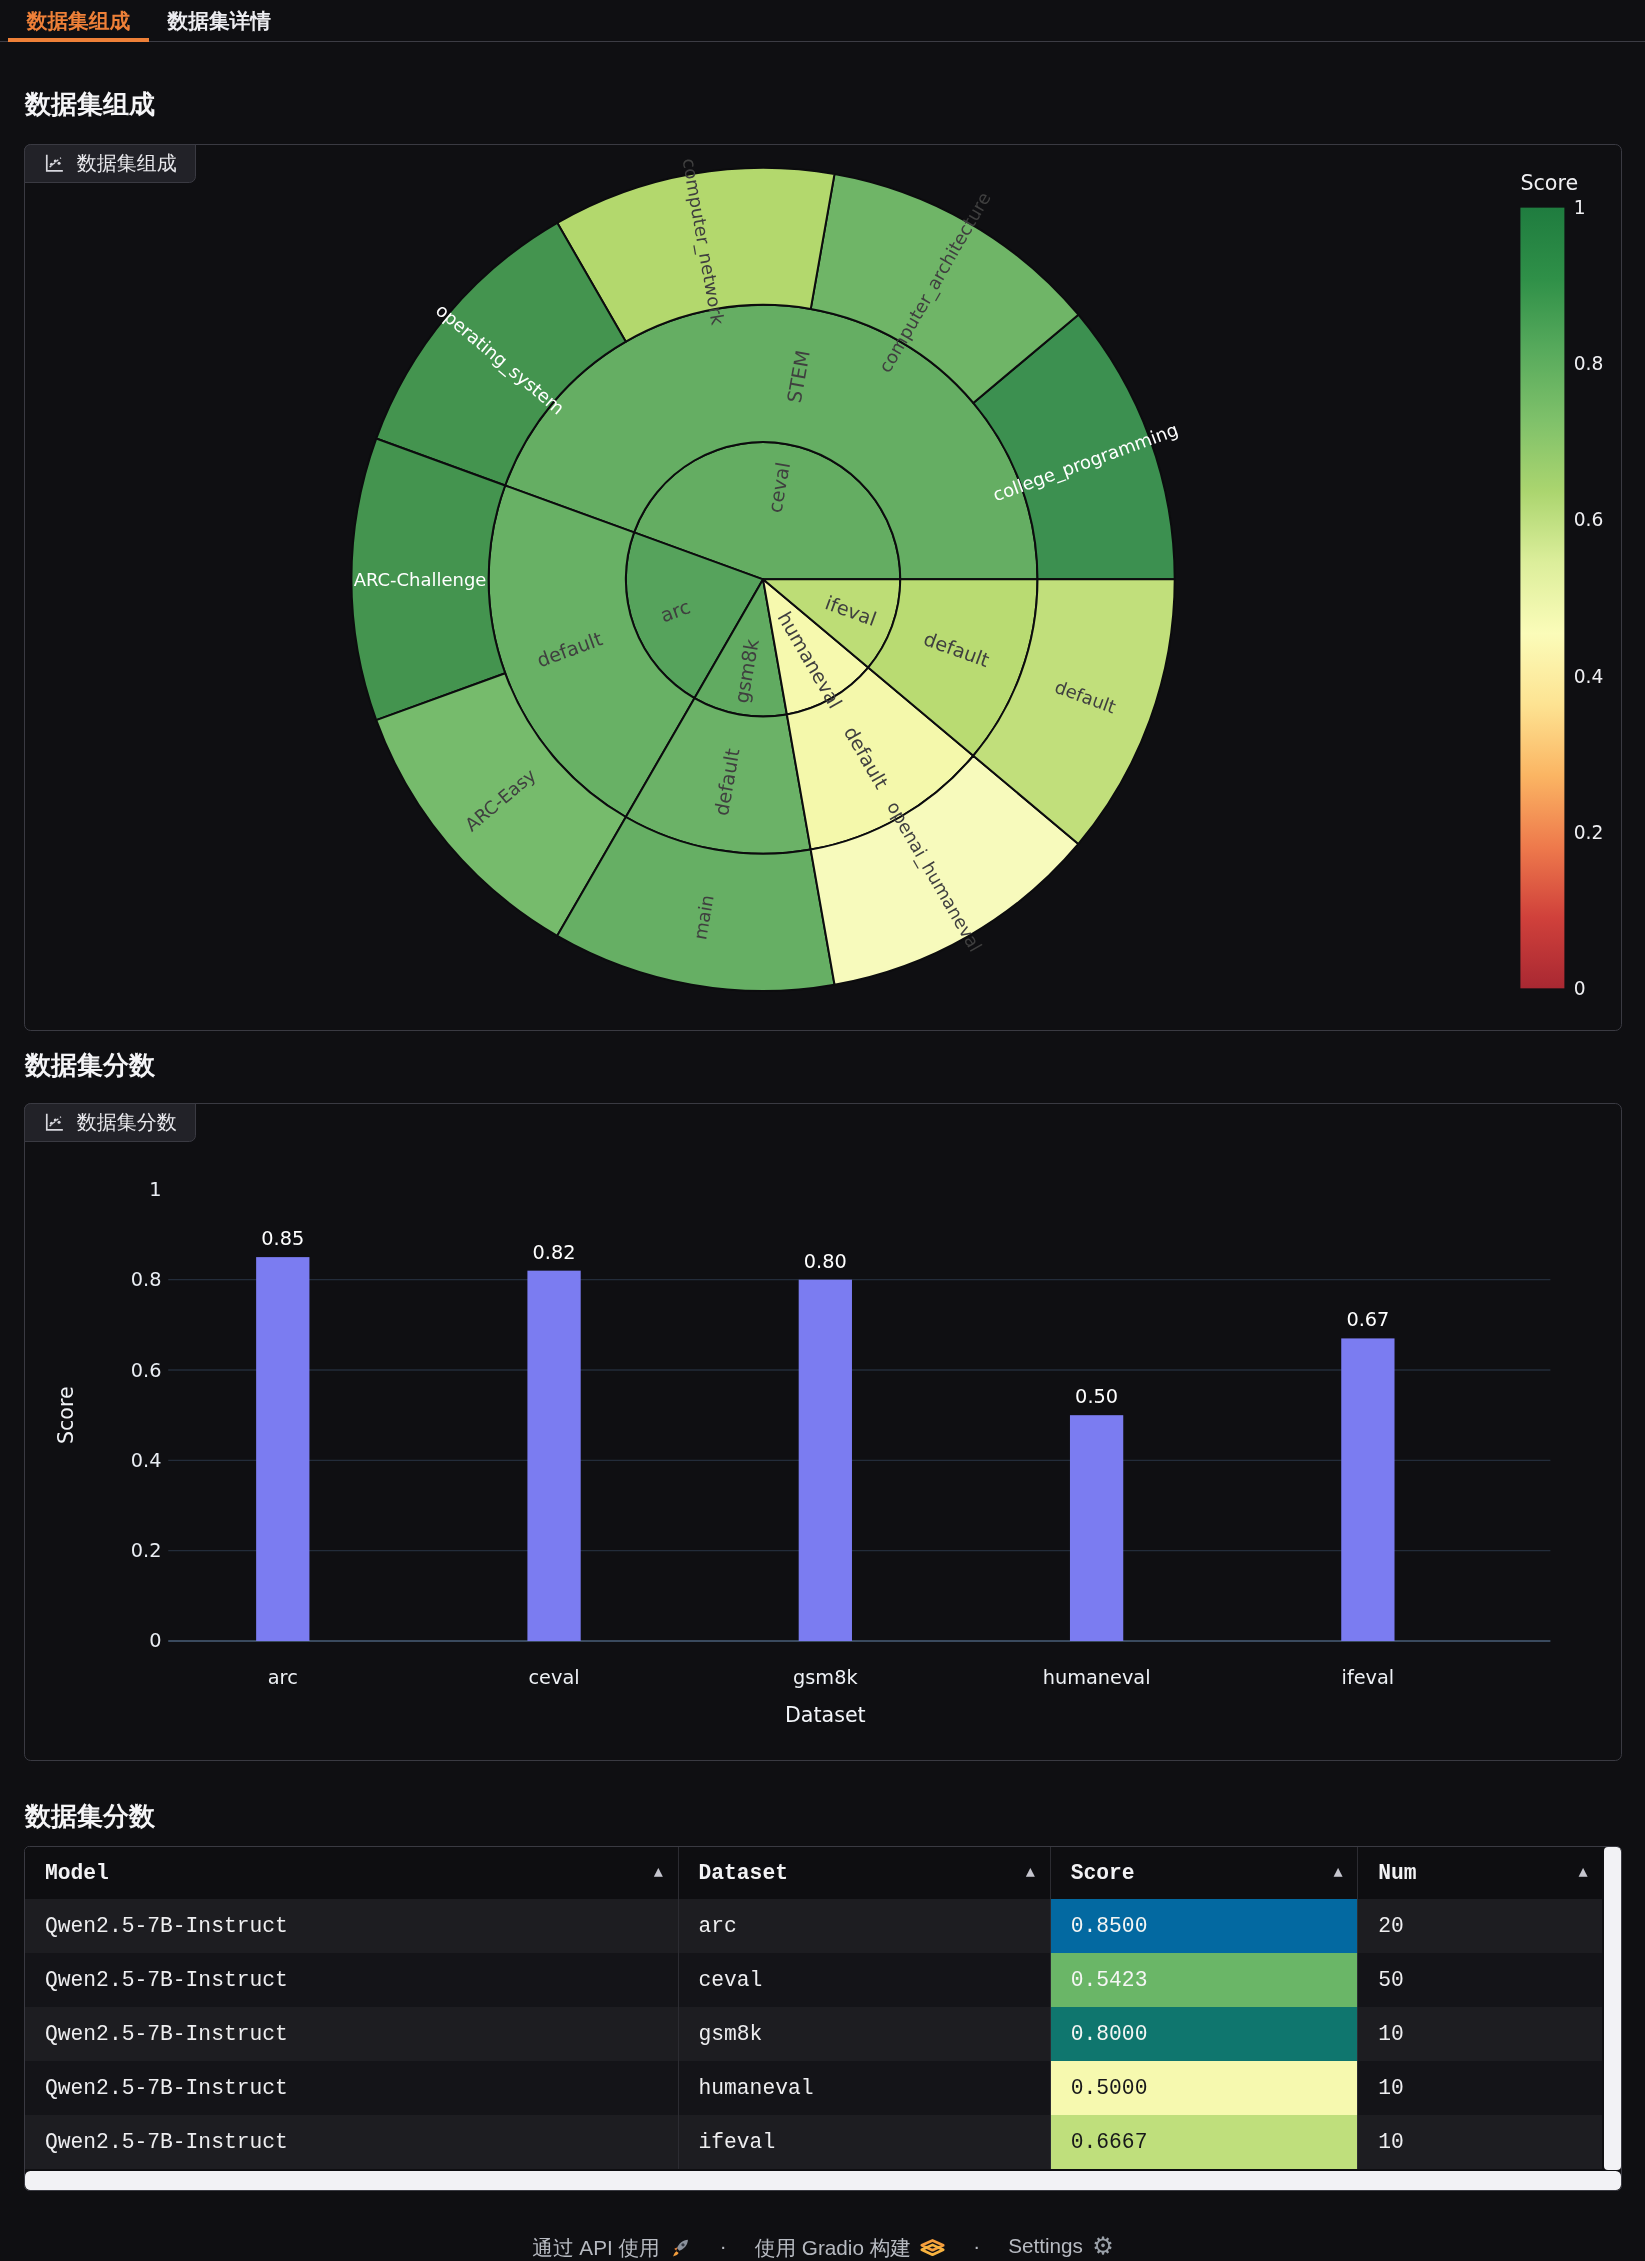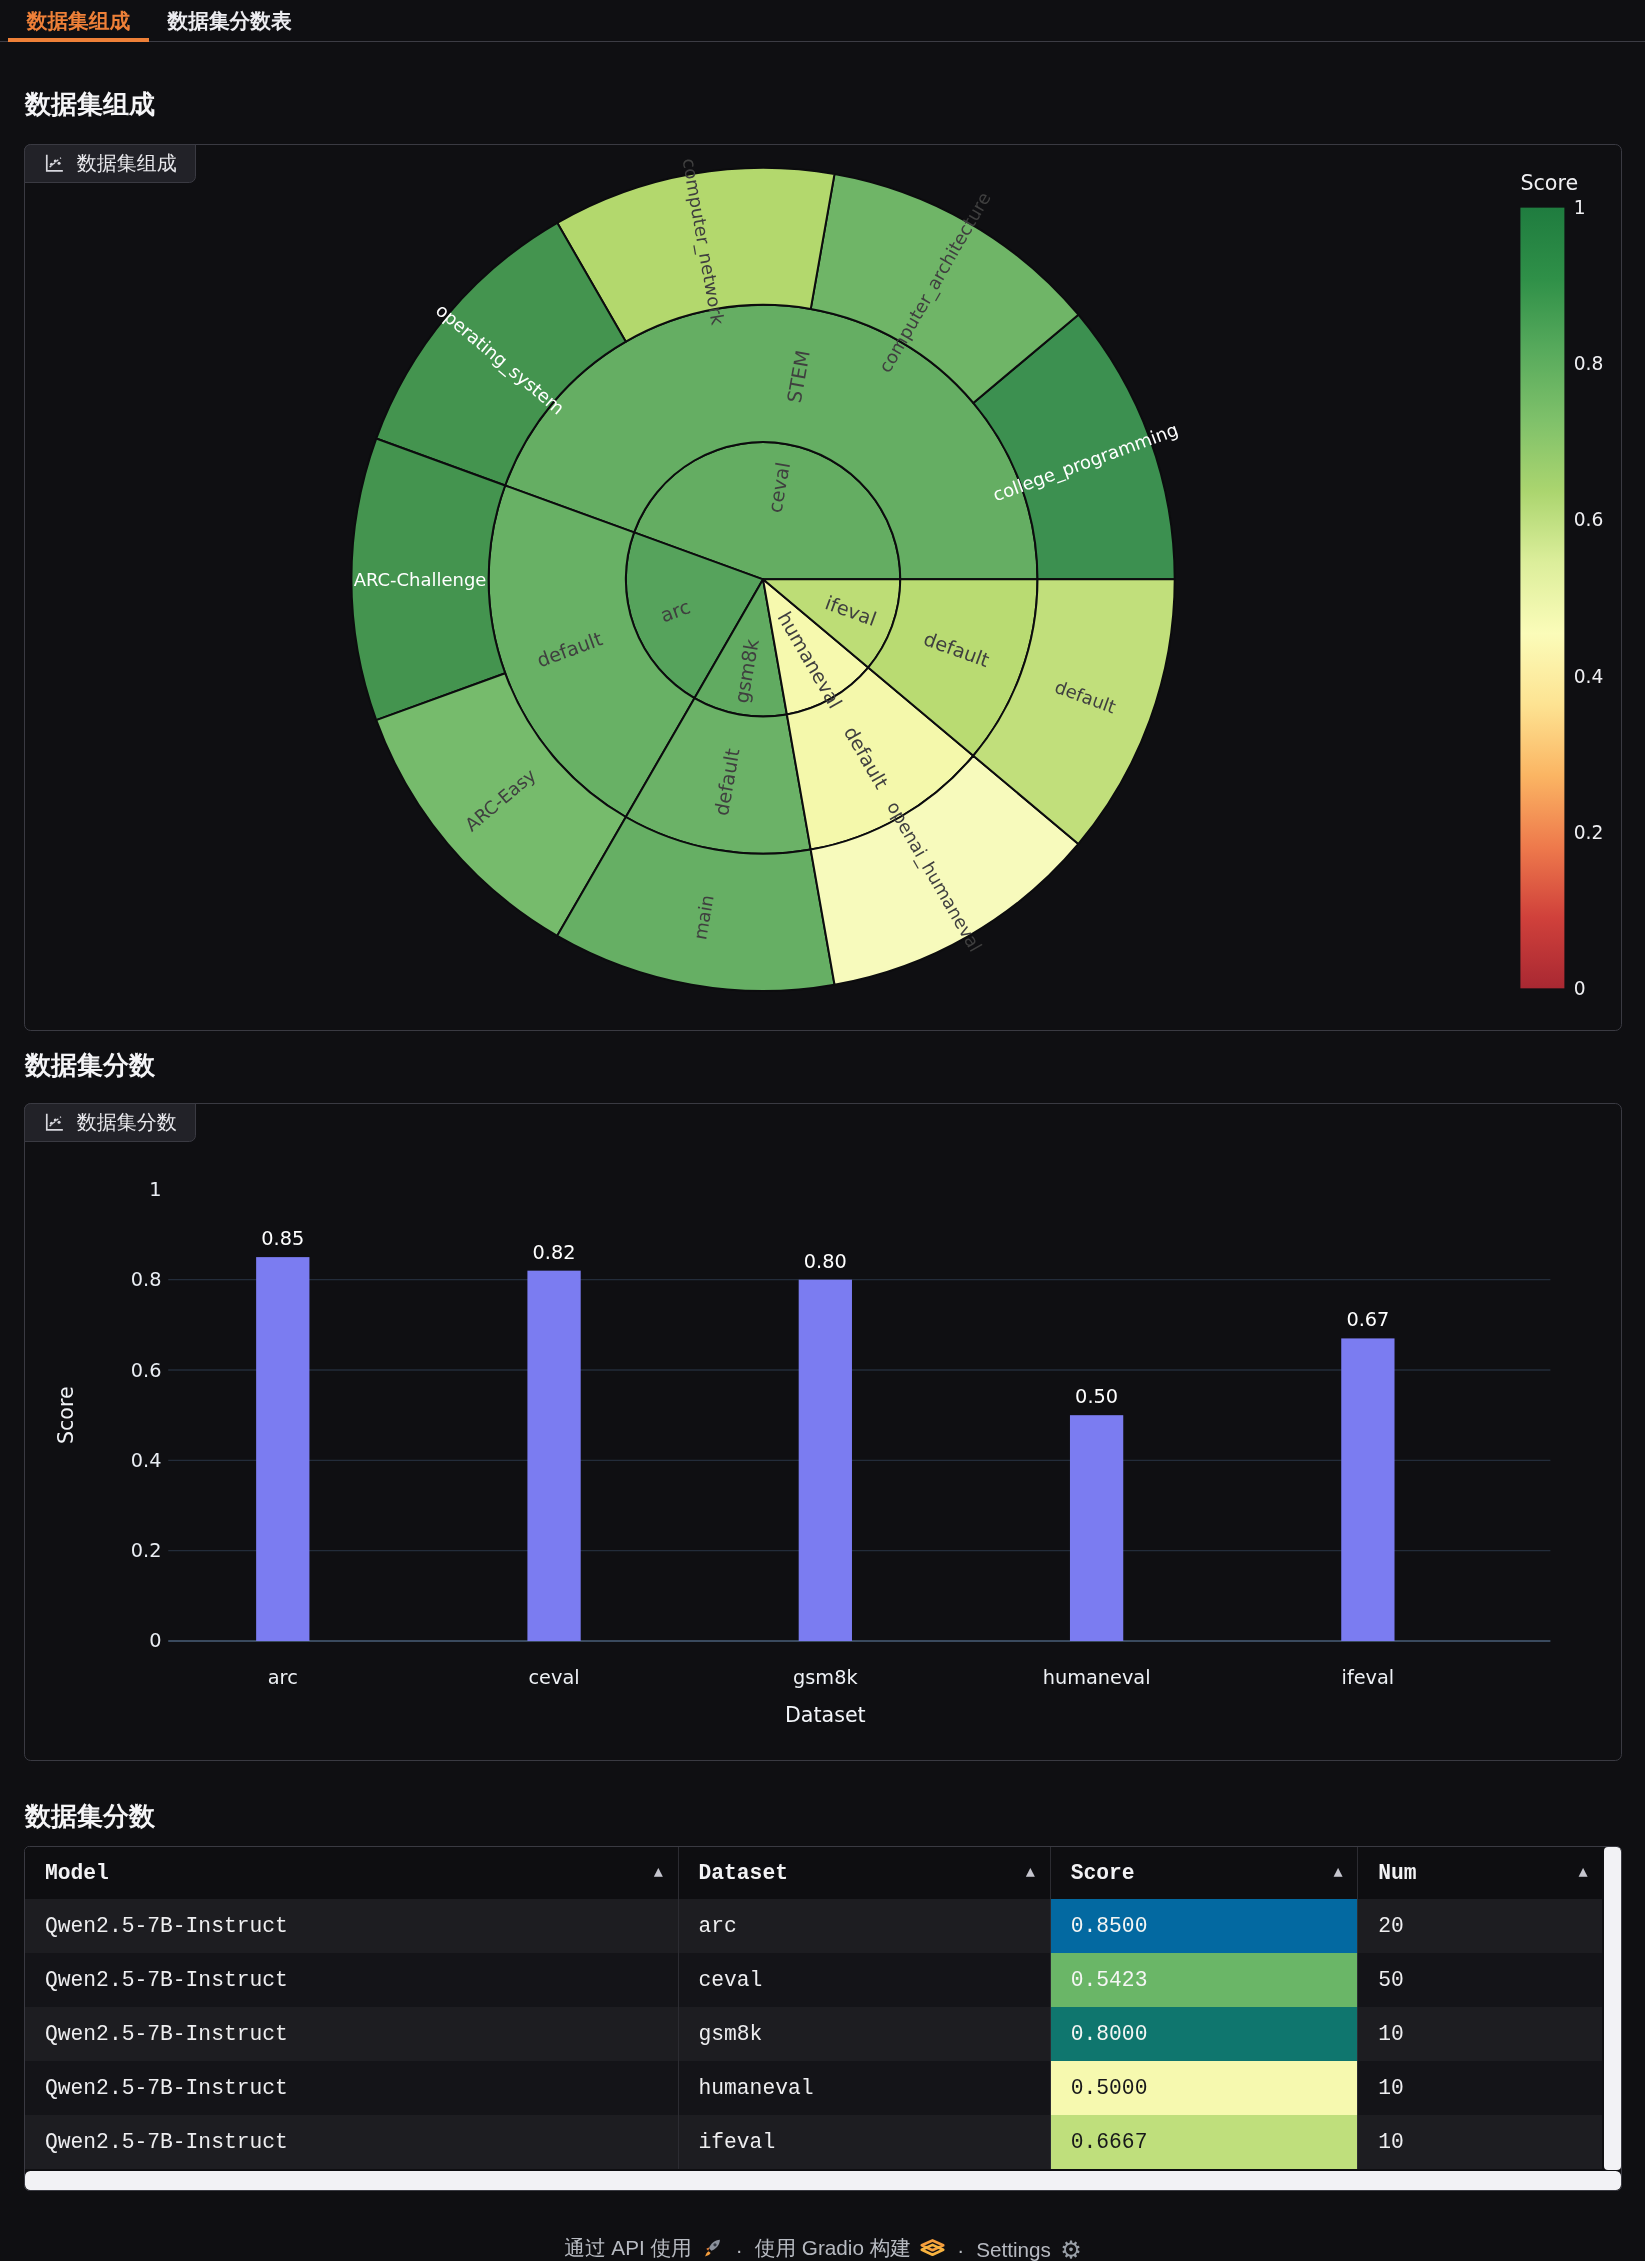--- a/index.html
+++ b/index.html
@@ -35,33 +35,33 @@
   .tablewrap thead th{height:52px;background:#0e0e11;font-weight:700;padding:0;}
   .thflex{display:flex;align-items:center;justify-content:space-between;padding:0 14.7px 0 20px;}
   .sort{color:#c6c6cf;font-size:15.3px;}
   .tablewrap tbody td{height:54px;padding:0;}
   .tablewrap tbody tr:nth-child(odd){background:#1d1d21;}
   .tablewrap tbody tr:nth-child(even){background:#141418;}
   .cell{display:flex;align-items:center;height:100%;padding-left:20px;color:#eeeef0;}
   .vscroll{position:absolute;top:0;right:0;bottom:20px;width:17.3px;background:#f2f2f5;border-radius:4px;}
   .hscroll{position:absolute;left:0;right:0;bottom:0;height:18.7px;background:#f2f2f5;border-radius:5.3px;}
   
-  .footer{display:flex;justify-content:center;align-items:flex-end;gap:12px;margin-top:43px;font-size:20.7px;color:#b7bac1;}
+  .footer{display:flex;justify-content:center;align-items:flex-start;gap:28px;margin-top:43px;font-size:20.7px;color:#b7bac1;}
   .footer .gear{font-family:"DejaVu Sans",sans-serif;color:#9aa0a8;font-size:24px;line-height:1;}
   .footer .flink{display:flex;align-items:center;gap:9.3px;cursor:pointer;}
 </style>
 </head>
 <body>
 
 <div class="tabbar">
   <div class="tab active">
     <span>数据集组成</span>
   </div>
   <div class="tab">
-    <span>数据集分数表</span>
+    <span>数据集详情</span>
   </div>
 </div>
 
 <div class="section-h">数据集组成</div>
 
 <div class="panel p1">
   <div class="chip">
     <svg viewBox="0 0 24 24" width="22.7" height="22.7">
       <path d="M4 3 v17 h17" stroke="#d8d8de" stroke-width="1.8" fill="none"></path>
       <path d="M7 16 L19 6" stroke="#d8d8de" stroke-width="1.4" stroke-dasharray="2.4 2.4" fill="none"></path>

